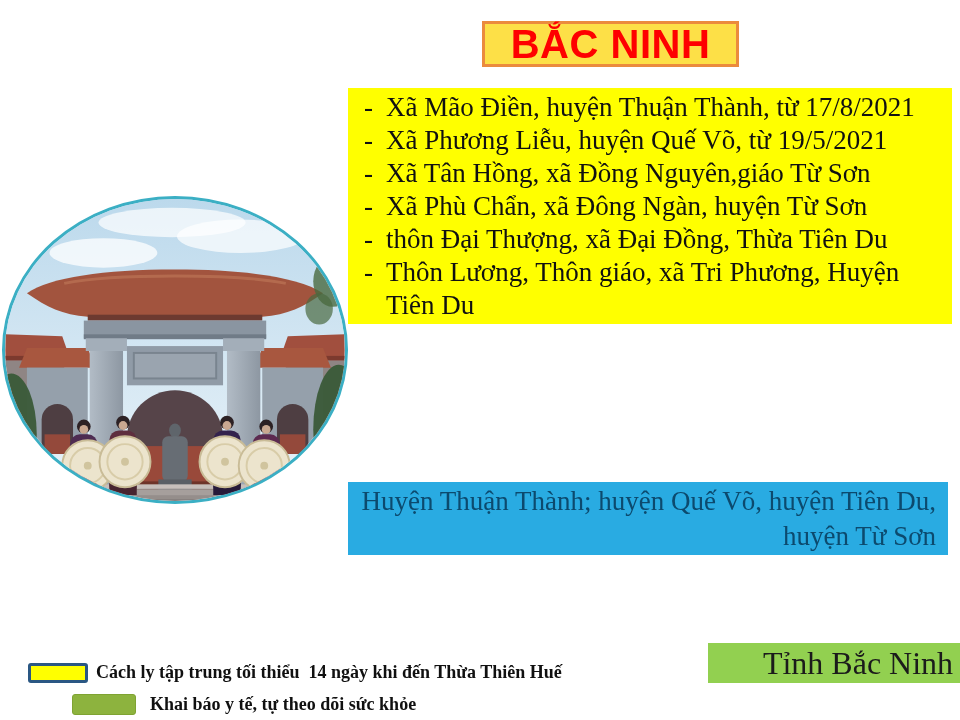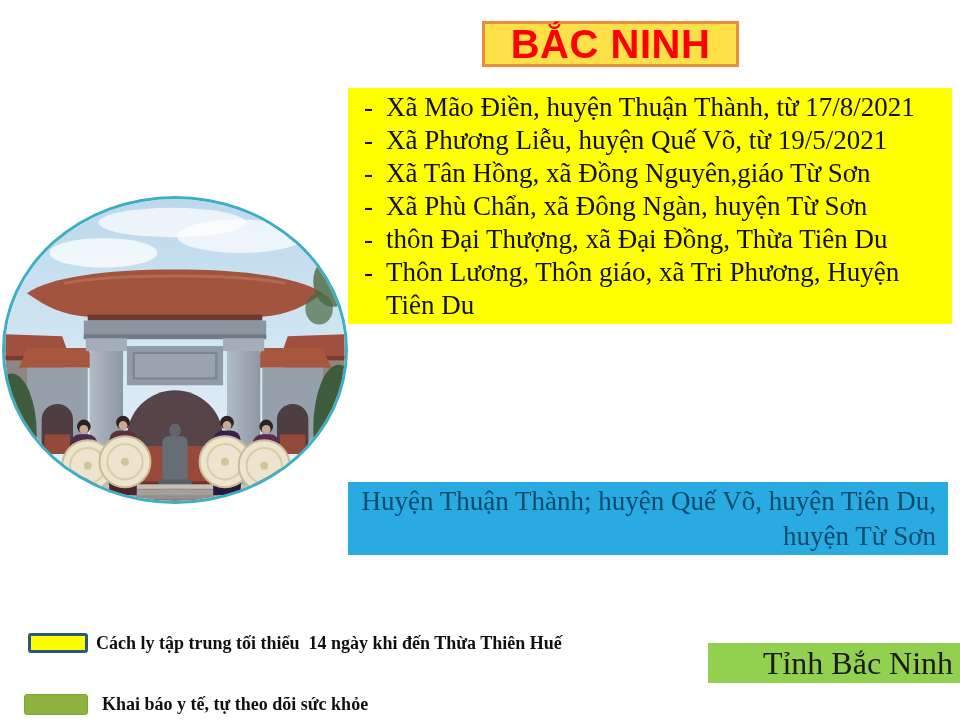--- a/index.html
+++ b/index.html
@@ -44,23 +44,23 @@
 
   
   .green-box{
     position:absolute;left:708px;top:643px;width:244px;height:40px;
     background:#92D050;display:flex;align-items:center;justify-content:center;
     font-size:32px;color:#1b1b1b;padding-left:28px;
   }
 
   
   .legend-row{position:absolute;left:0;display:flex;align-items:center;height:22px;}
-  .legend-row.r1{top:632px;}
+  .legend-row.r1{top:661px;align-items:flex-end;}
   .legend-row.r2{top:671px;}
-  .legend-row.r3{top:693px;}
+  .legend-row.r3{top:693px;padding-left:48px;}
   .swatch{box-sizing:border-box;border-radius:3px;flex:none;}
   .swatch.s1{margin-left:28px;width:60px;height:20px;border:3px solid #2A5783;background:#FFFF00;}
   .swatch.s2{margin-left:26px;width:62px;height:20px;border:3px solid #2A5783;background:#29ABE2;}
   .swatch.s3{margin-left:24px;width:64px;height:21px;border:1px solid #7FA332;background:#8DB33E;}
   .legend-label{
     margin-left:8px;font-weight:bold;font-size:18px;color:#101010;
     white-space:pre;letter-spacing:0;
   }
   .r2 .legend-label,.r3 .legend-label{margin-left:14px;}
 </style>

